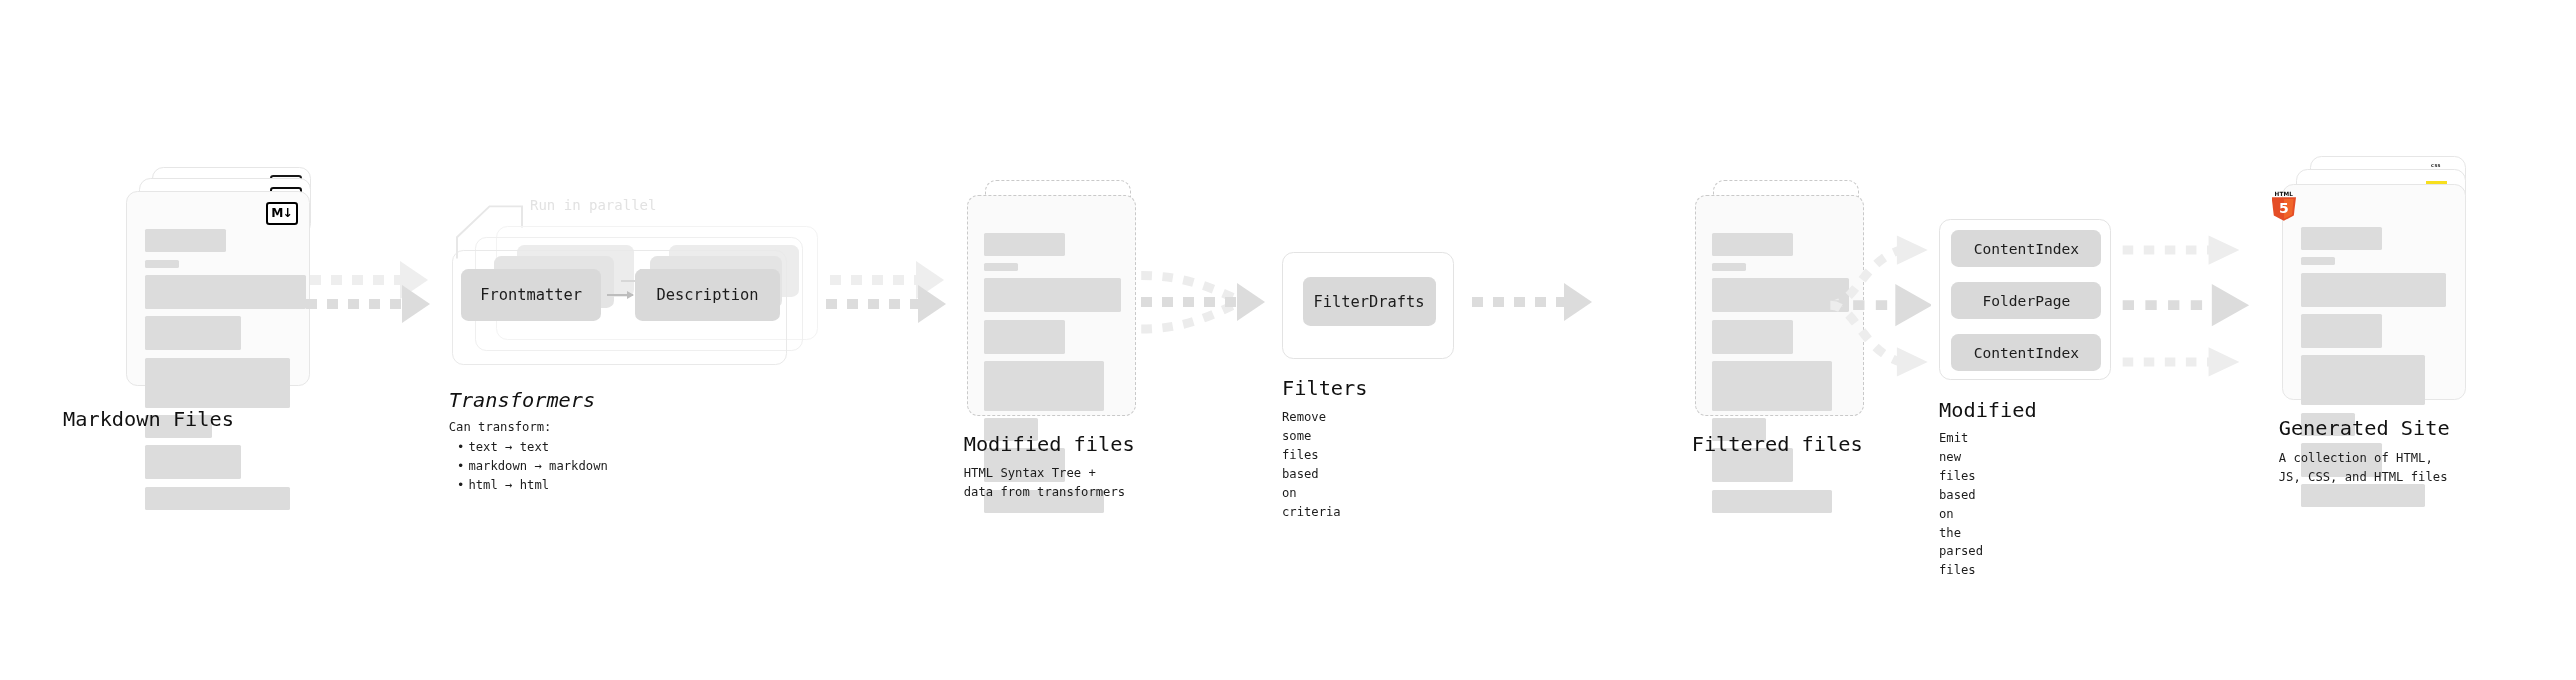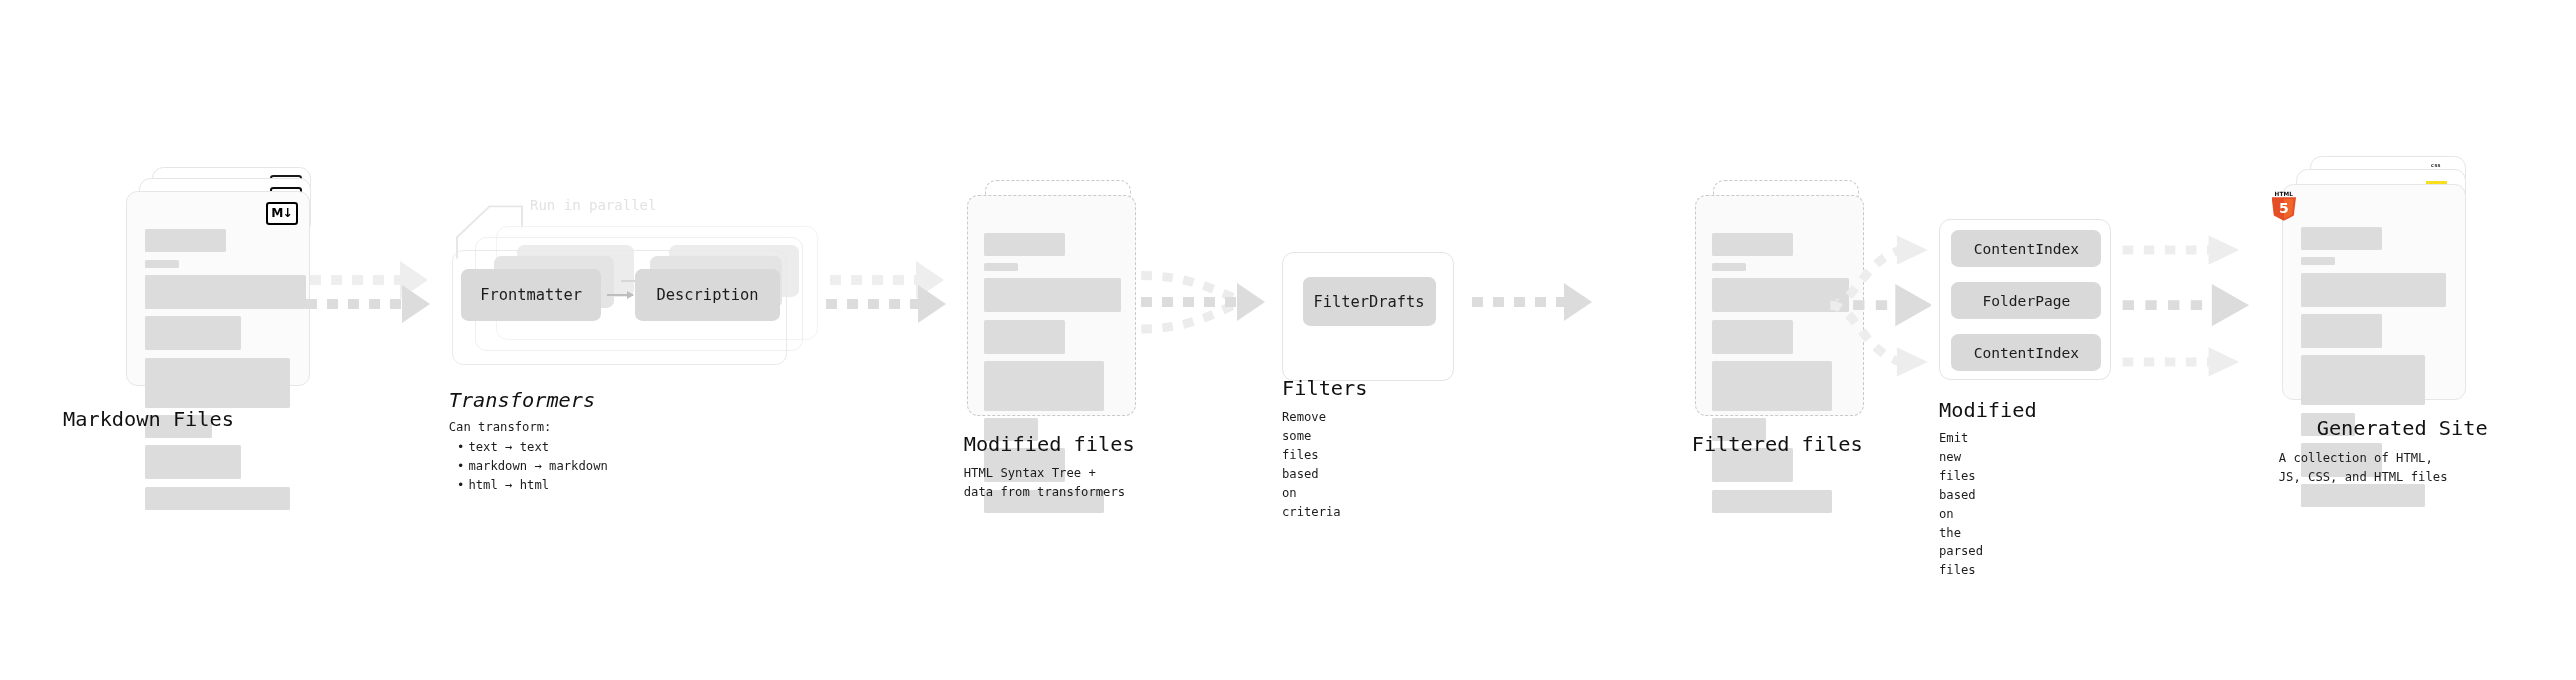--- a/index.html
+++ b/index.html
@@ -224,21 +224,21 @@
   <svg class="curve" style="left:1138px;top:264px;" width="146" height="75" viewBox="0 0 180 92">
     <path d="M4,14 C60,14 92,30 128,46" fill="none" stroke="#ececec" stroke-width="11" stroke-dasharray="13 13" stroke-linecap="butt"></path>
     <path d="M4,80 C60,80 92,62 128,46" fill="none" stroke="#ececec" stroke-width="11" stroke-dasharray="13 13" stroke-linecap="butt"></path>
   </svg>
   <div class="flow" style="left:1141px;top:297px;width:124px;">
     <div class="dashes"></div>
     <div class="head"></div>
   </div>
 
   <div class="stage" style="left:1282px;top:252px;">
-    <div class="pbox" style="left:0px;top:0px;width:172px;height:129px;">
+    <div class="pbox" style="left:0px;top:0px;width:172px;height:107px;">
       <div class="pill" style="position:absolute;left:19.5px;top:24.4px;width:133px;height:49px;">FilterDrafts</div>
     </div>
     <div class="cap-title" style="left:0px;top:124px;">Filters</div>
     <div class="cap-sub" style="left:0px;top:156px;">Remove some files based
 on criteria</div>
   </div>
 
   <div class="flow" style="left:1472px;top:297px;width:120px;">
     <div class="dashes"></div>
     <div class="head"></div>
@@ -320,19 +320,19 @@
           <div class="bar" style="width:145px;height:34px;"></div>
           <div class="bar" style="width:81px;height:34px;"></div>
           <div class="bar" style="width:124px;height:50px;"></div>
           <div class="bar" style="width:54px;height:23px;"></div>
           <div class="bar" style="width:81px;height:34px;"></div>
           <div class="bar" style="width:124px;height:23px;"></div>
         </div>
       </div>
     </div>
 
-    <div class="cap-title" style="left:-3.3px;top:260px;margin-left:38px;">Generated Site</div>
+    <div class="cap-title" style="left:-3.3px;top:260px;">Generated Site</div>
     <div class="cap-sub" style="left:-3.3px;top:293px;">A collection of HTML,
 JS, CSS, and HTML files</div>
   </div>
 
 </div>
 
 
 </body></html>

